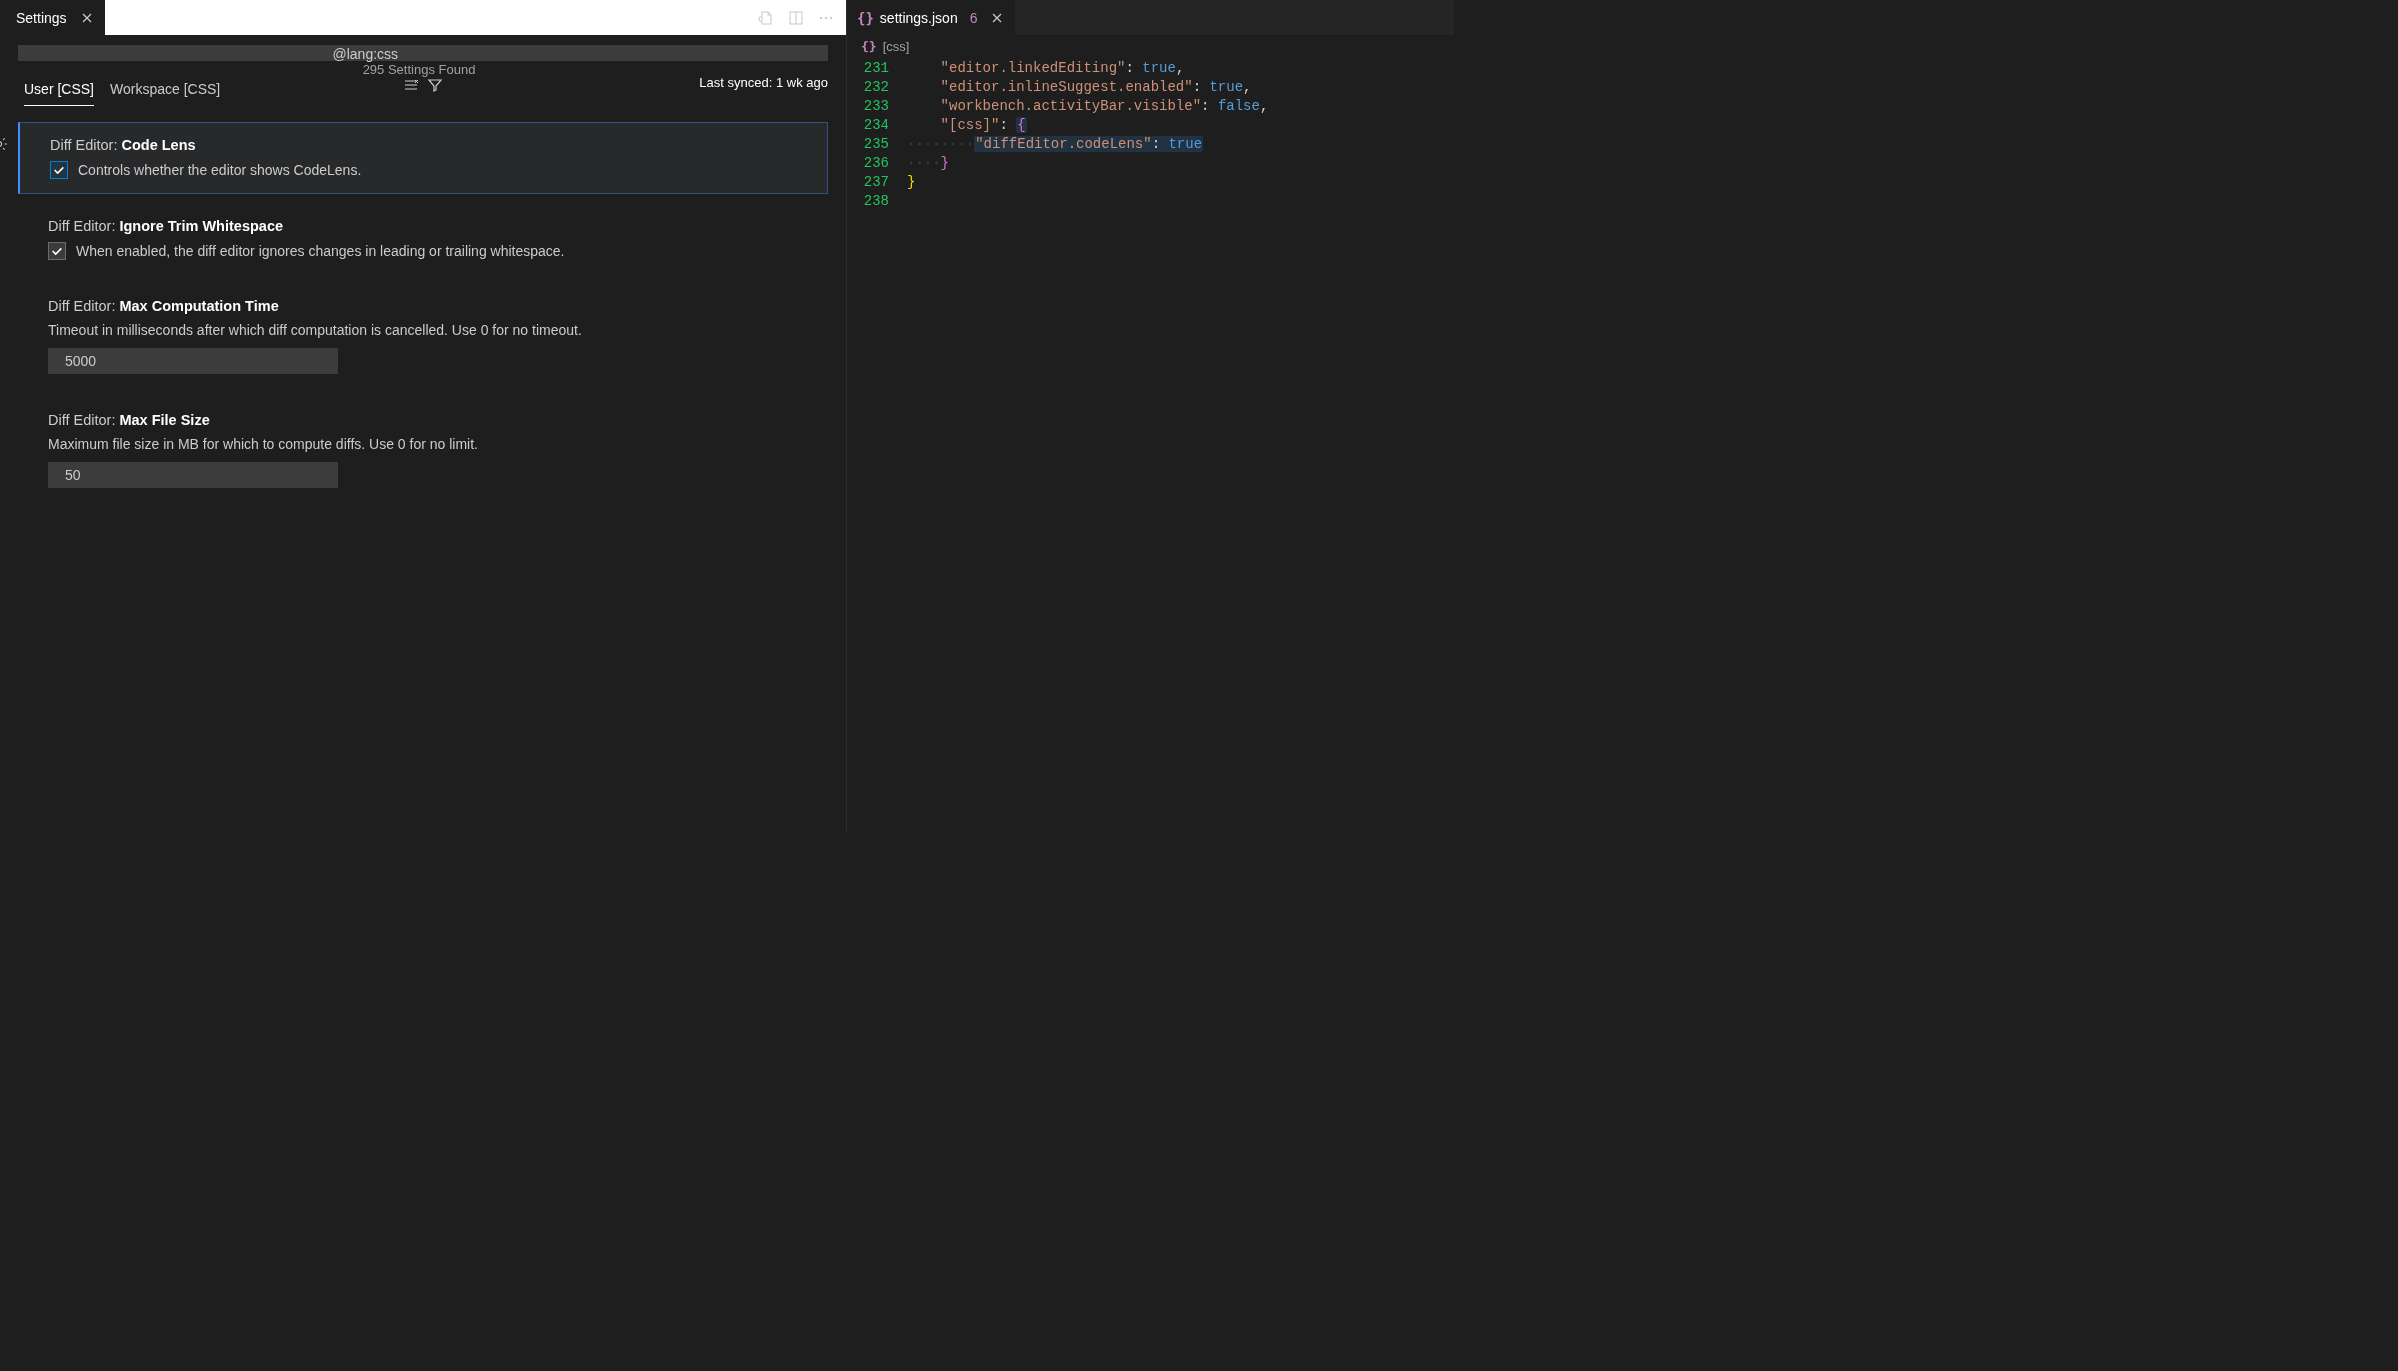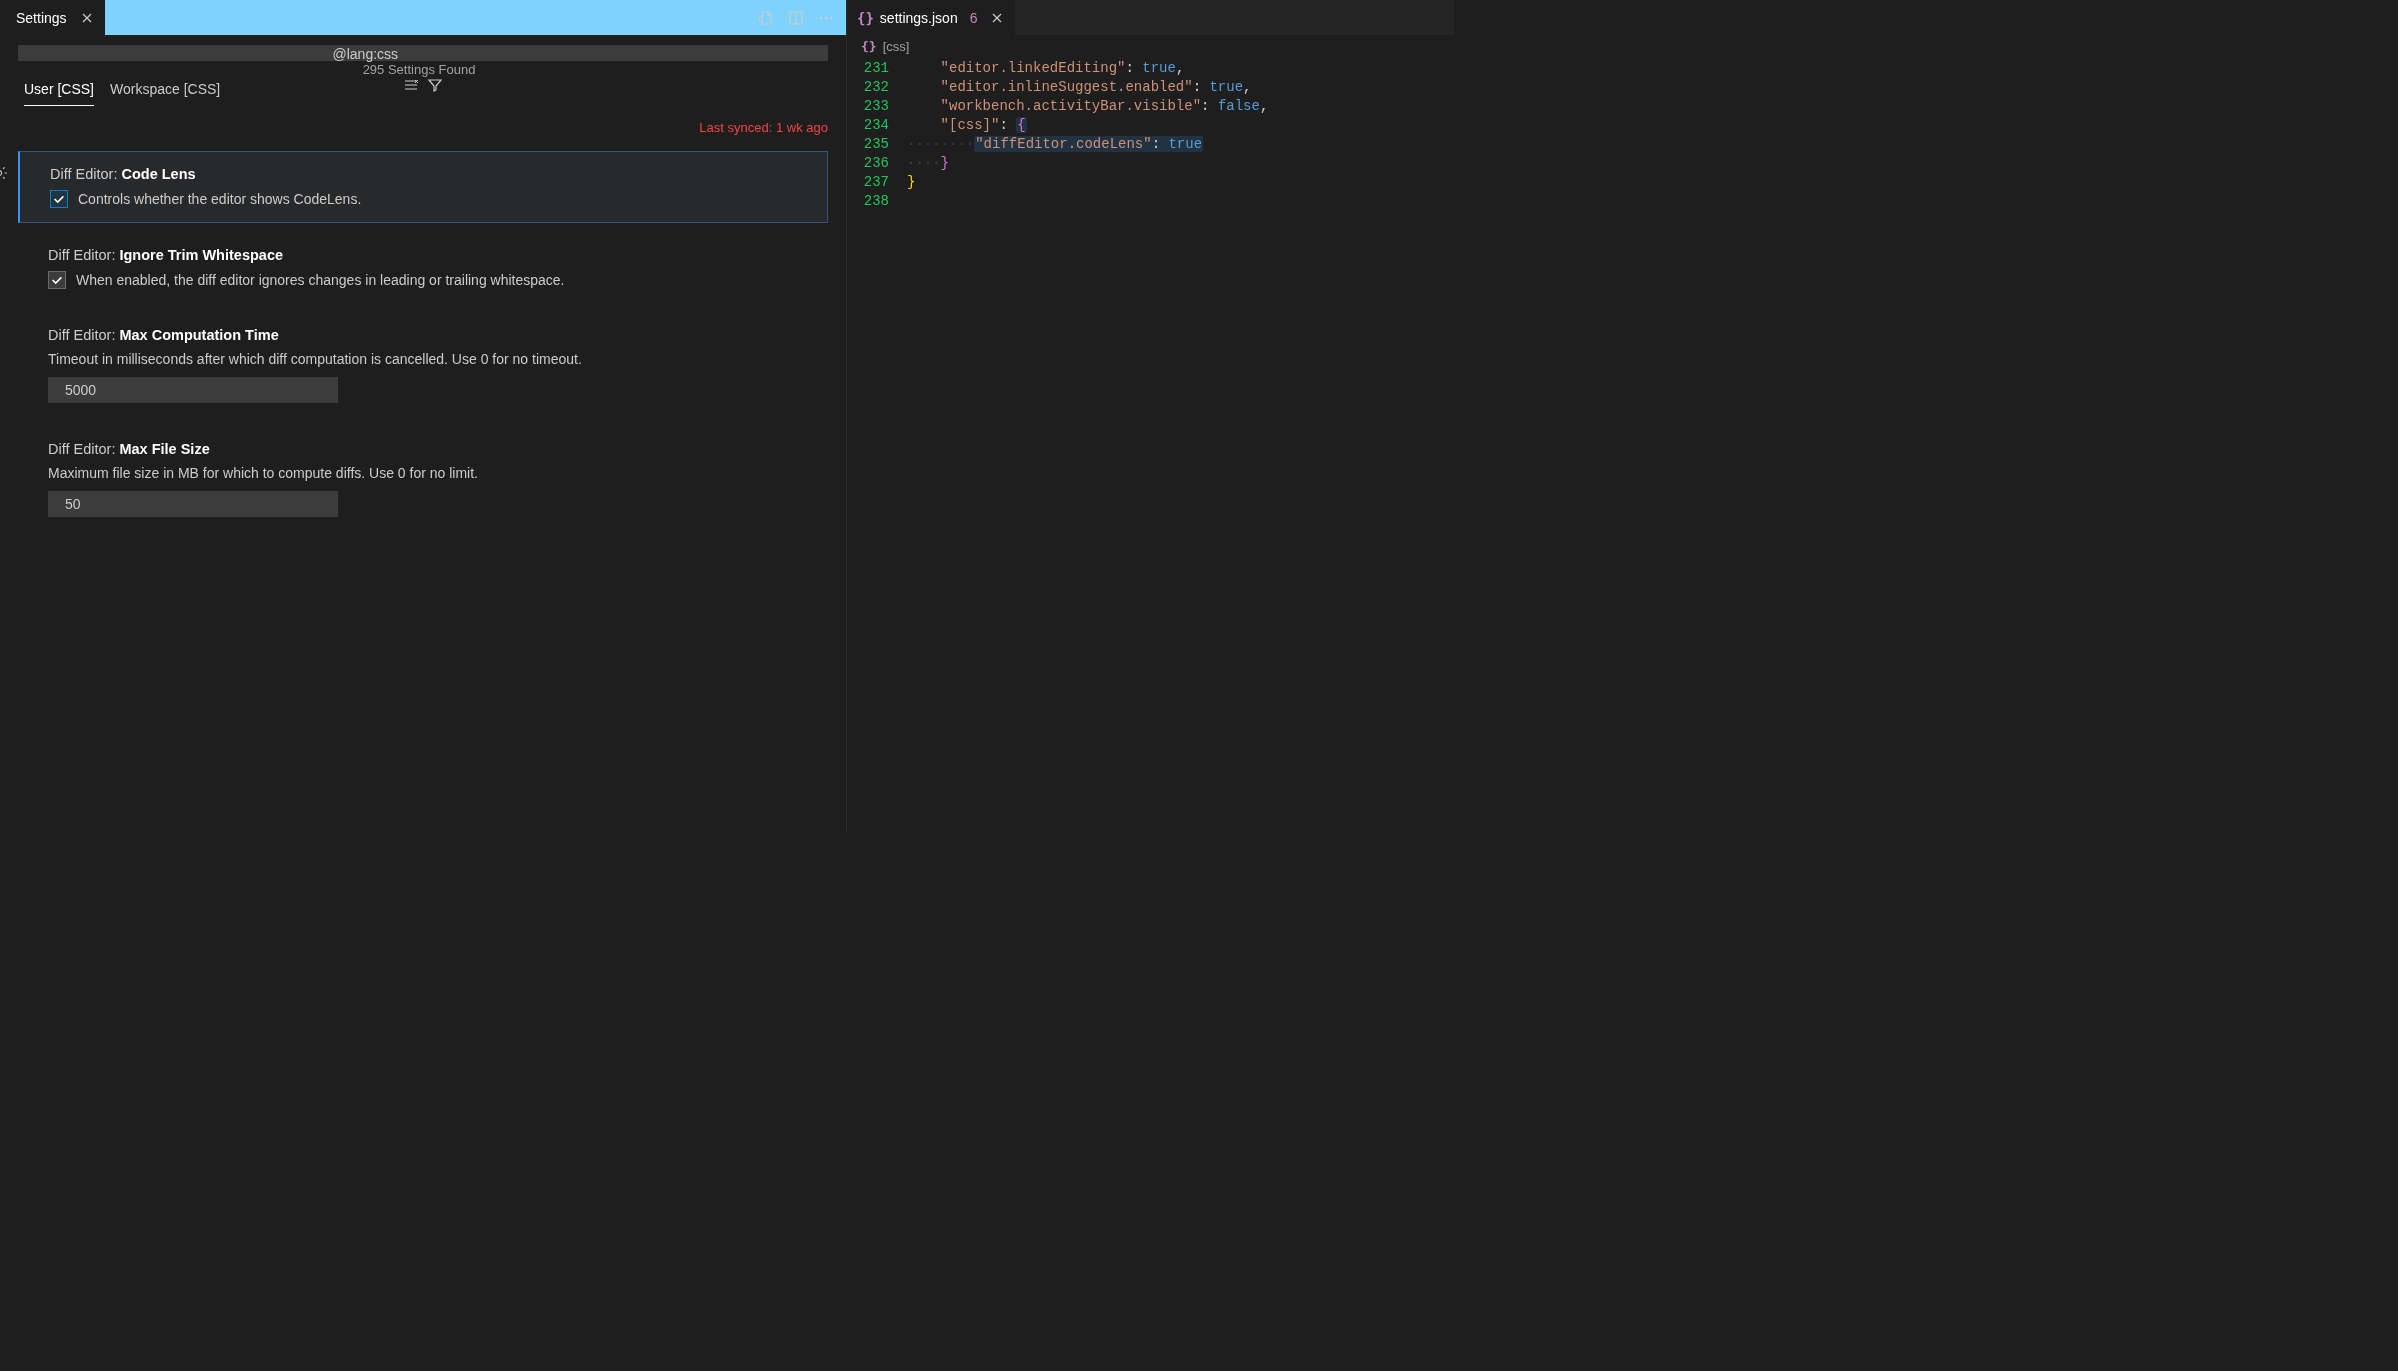--- a/index.html
+++ b/index.html
@@ -25,21 +25,21 @@
     flex: 1;
     height: 832px;
     background: #1e1e1e;
     border-left: 1px solid #2d2d2d;
     display: flex;
     flex-direction: column;
   }
   
   .tab-bar {
     height: 35px;
-    background: #7dd3fc;
+    background: #ffffff;
     display: flex;
     align-items: center;
   }
   .tab {
     height: 35px;
     background: #1e1e1e;
     display: flex;
     align-items: center;
     padding: 0 10px;
     gap: 6px;
@@ -115,21 +115,21 @@
   .scope-tab {
     color:#cccccc;
     padding: 6px 0 8px 0;
     margin-right:16px;
     cursor:pointer;
   }
   .scope-tab.active {
     color:#ffffff;
     border-bottom:1px solid #ffffff;
   }
-  .sync-info { margin-left:auto; color:#ef4444; font-size:13px;margin-top:45px; }
+  .sync-info { margin-left:auto; color:#ffffff; font-size:13px; }
   
   .settings-body {
     flex:1;
     overflow-y:auto;
     padding: 8px 18px 0 18px;
   }
   .setting {
     padding: 14px 16px 14px 30px;
     margin-bottom: 10px;
     position:relative;

